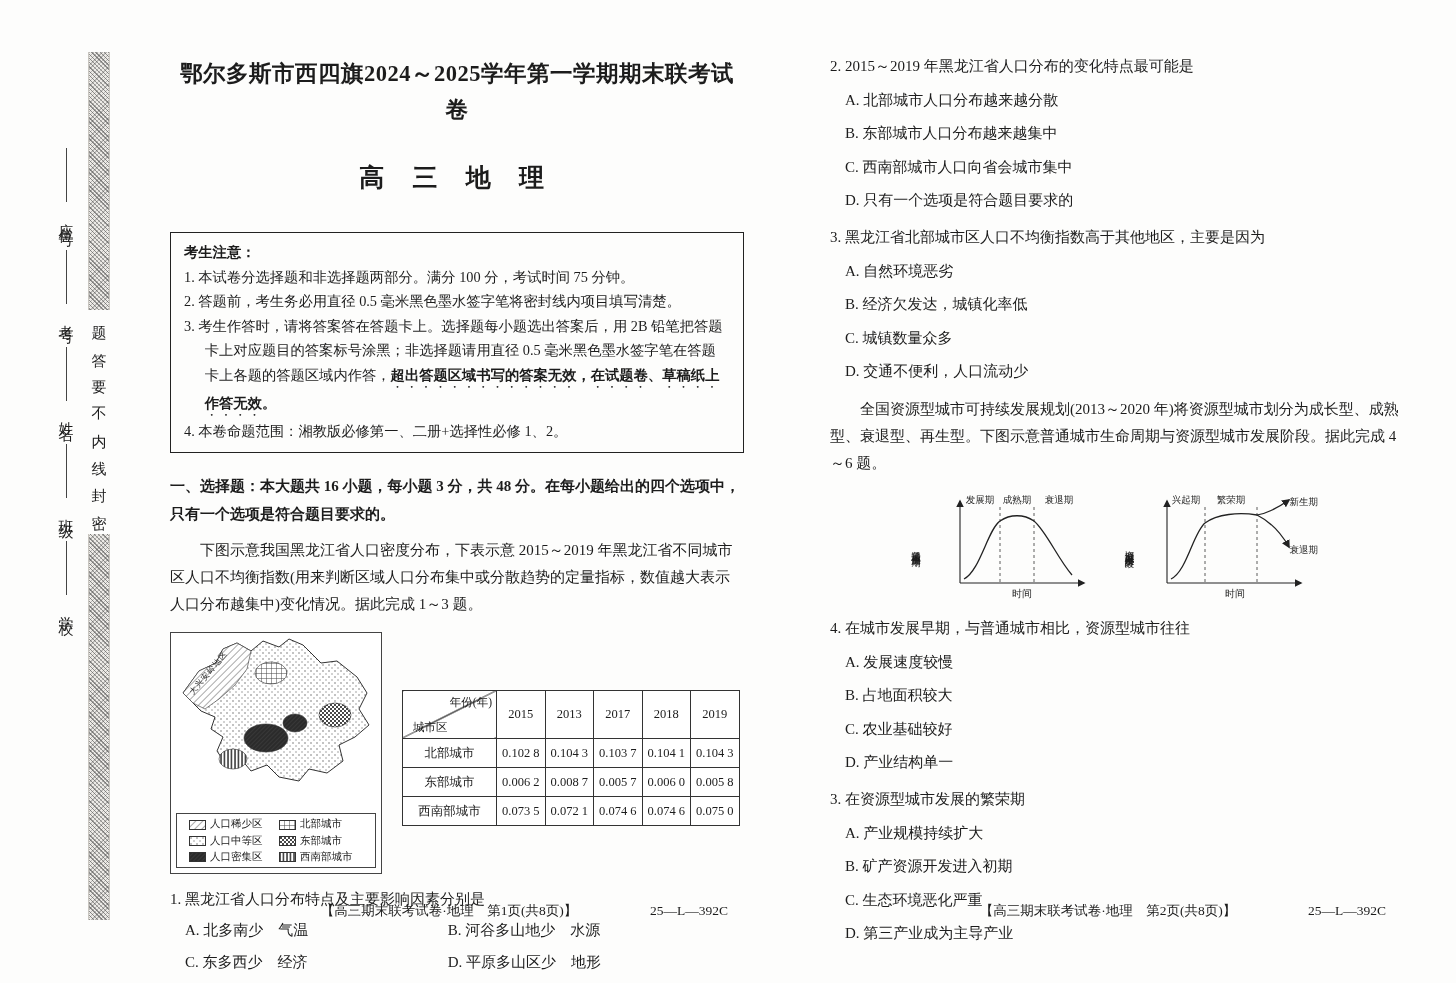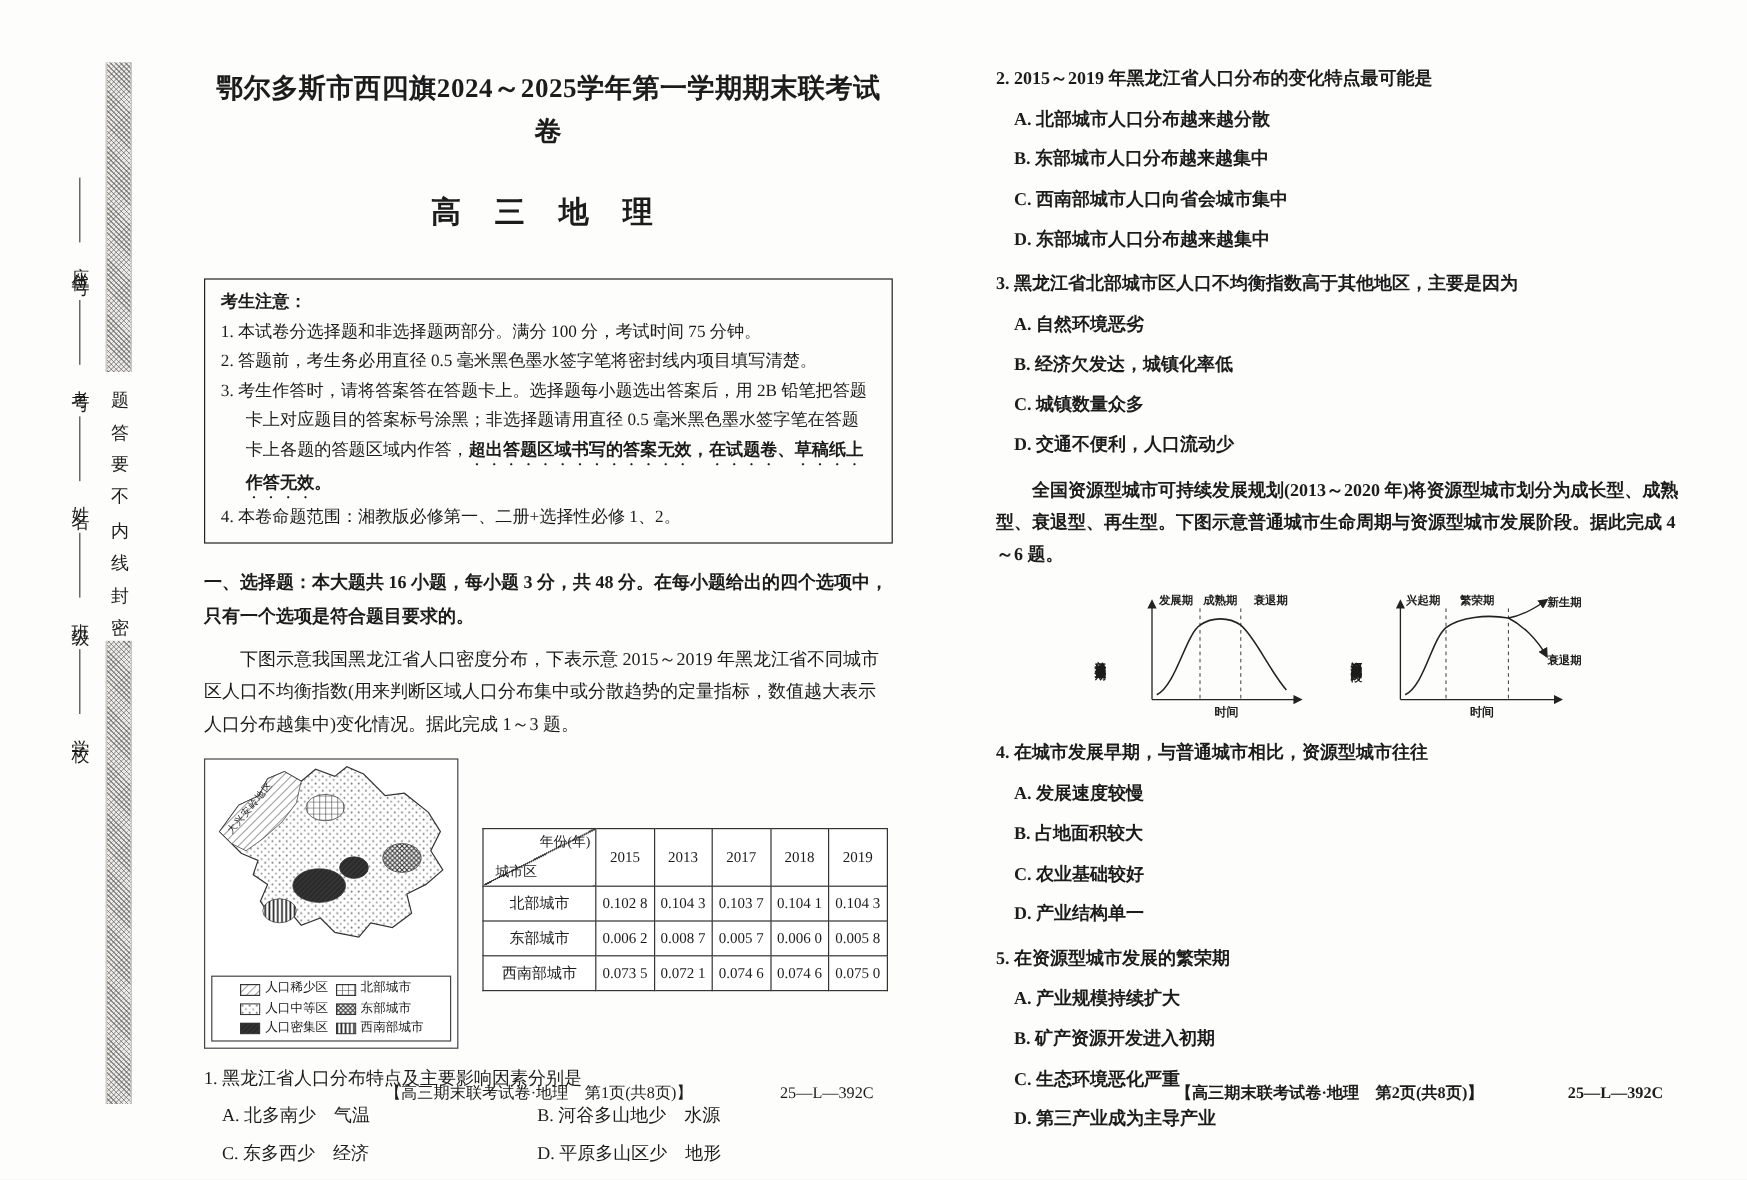--- a/index.html
+++ b/index.html
@@ -32,21 +32,21 @@
   .field { display:flex; flex-direction:column; align-items:center; gap:9px; }
   .field .blank { width:0; height:54px; border-left:1px solid #444; }
   .field .flabel {
     writing-mode:vertical-rl; text-orientation:upright;
     font-size:15px; letter-spacing:5px; white-space:nowrap;
   }
 
   
   .page { position:absolute; top:50px; height:872px; }
   .page1 { left:170px; width:574px; }
-  .page2 { left:830px; width:572px;font-weight:bold; }
+  .page2 { left:830px; width:572px; }
 
   .p1-title { margin:6px 0 0; text-align:center; font-size:22.5px; font-weight:700; letter-spacing:.5px; }
   .p1-subject { margin:30px 0 0; text-align:center; font-size:25px; font-weight:700; letter-spacing:11px; }
 
   .notice { border:1.5px solid #222; margin-top:34px; padding:7px 13px 9px; font-size:14.3px; line-height:1.72; }
   .notice-head { font-weight:700; }
   .notice-item { text-indent:-1.45em; padding-left:1.45em; }
   .em-dots {
     font-weight:700;
     -webkit-text-emphasis:dot; -webkit-text-emphasis-position:under right;
@@ -54,21 +54,21 @@
   }
 
   .section-head { font-weight:700; margin-top:20px; line-height:1.85; }
   .para-indent { text-indent:2em; margin-top:8px; line-height:1.8; }
 
   .fig-row { display:flex; gap:20px; margin-top:14px; align-items:flex-start; }
   .map-box { position:relative; flex:none; width:212px; height:242px; border:1px solid #444; background:#fff; }
   .map-box svg.map { display:block; }
   .legend {
     position:absolute; left:5px; right:5px; bottom:5px;
-    border:1px solid #444; padding:3px 23px;
+    border:1px solid #444; padding:3px 12px;
     display:grid; grid-template-rows:repeat(3,auto); grid-auto-flow:column; gap:2px 6px;
     font-size:10.5px; line-height:1.35; background:#fff;
   }
   .legend-item { display:flex; align-items:center; gap:4px; white-space:nowrap; }
 
   .data-table { border-collapse:collapse; margin-top:58px; font-size:12.5px; background:#fff; }
   .data-table td { border:1px solid #333; text-align:center; padding:4px 5px; min-width:47px; }
   .diag-cell {
     position:relative; width:94px; height:48px; padding:16px !important;
     background:linear-gradient(to bottom right,
@@ -284,21 +284,21 @@
     </div>
   </div>
 
   <div class="page page2">
 
     <div class="q opts-list" style="margin-top:4px">
       <div class="q-stem">2. 2015～2019 年黑龙江省人口分布的变化特点最可能是</div>
       <div class="opt">A. 北部城市人口分布越来越分散</div>
       <div class="opt">B. 东部城市人口分布越来越集中</div>
       <div class="opt">C. 西南部城市人口向省会城市集中</div>
-      <div class="opt">D. 东部城市人口分布越来越集中</div>
+      <div class="opt">D. 只有一个选项是符合题目要求的</div>
     </div>
 
     <div class="q opts-list">
       <div class="q-stem">3. 黑龙江省北部城市区人口不均衡指数高于其他地区，主要是因为</div>
       <div class="opt">A. 自然环境恶劣</div>
       <div class="opt">B. 经济欠发达，城镇化率低</div>
       <div class="opt">C. 城镇数量众多</div>
       <div class="opt">D. 交通不便利，人口流动少</div>
     </div>
 
@@ -342,21 +342,21 @@
 
     <div class="q opts-list">
       <div class="q-stem">4. 在城市发展早期，与普通城市相比，资源型城市往往</div>
       <div class="opt">A. 发展速度较慢</div>
       <div class="opt">B. 占地面积较大</div>
       <div class="opt">C. 农业基础较好</div>
       <div class="opt">D. 产业结构单一</div>
     </div>
 
     <div class="q opts-list">
-      <div class="q-stem">5. 在资源型城市发展的繁荣期</div>
+      <div class="q-stem">3. 在资源型城市发展的繁荣期</div>
       <div class="opt">A. 产业规模持续扩大</div>
       <div class="opt">B. 矿产资源开发进入初期</div>
       <div class="opt">C. 生态环境恶化严重</div>
       <div class="opt">D. 第三产业成为主导产业</div>
     </div>
 
     <div class="page-footer">
       <span>【高三期末联考试卷·地理　第2页(共8页)】</span>
       <span class="footer-code">25—L—392C</span>
     </div>

